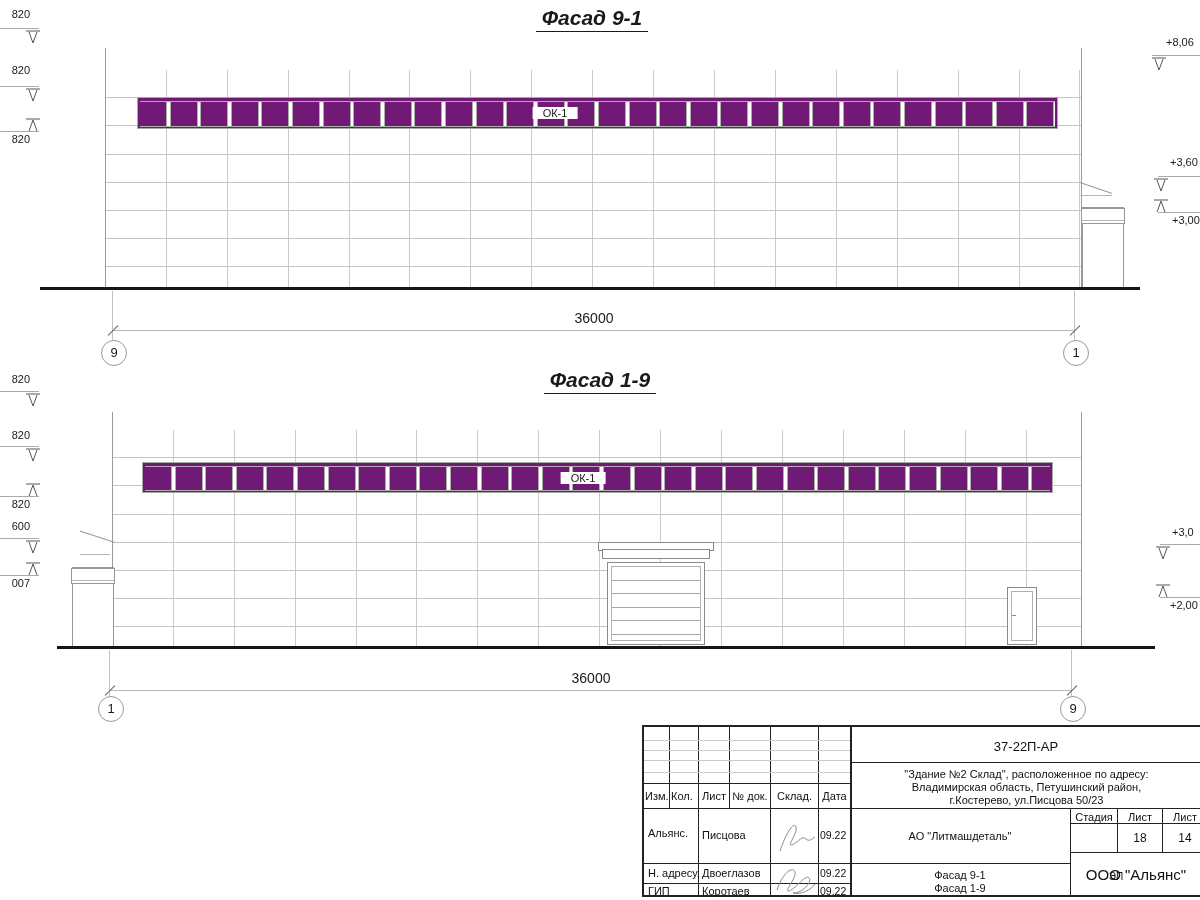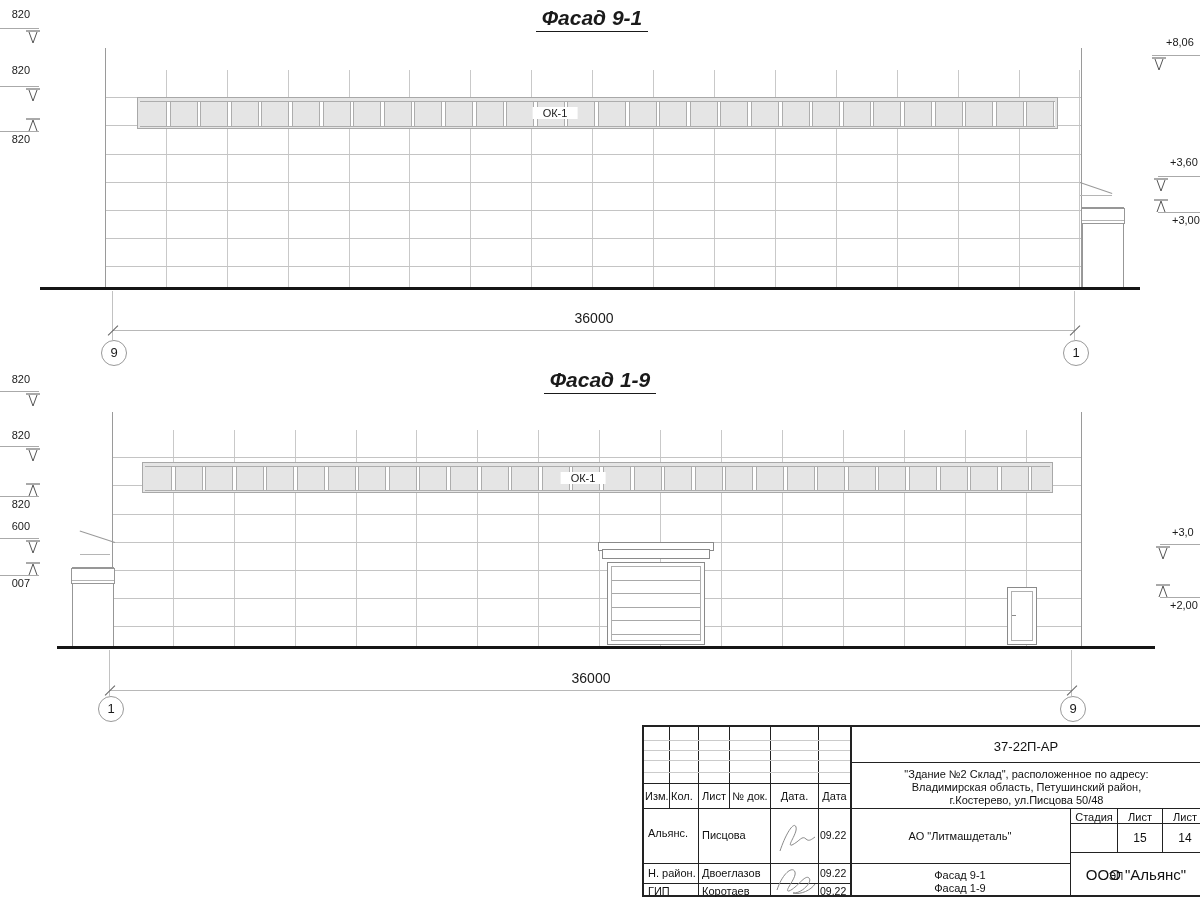--- a/index.html
+++ b/index.html
@@ -7,21 +7,21 @@
          font-family:"Liberation Sans", sans-serif;color:#1a1a1a;}
   .a{position:absolute;}
   .gridlayer{position:absolute;}
   .wall{position:absolute;border-left:1px solid #9a9a9a;border-right:1px solid #9a9a9a;background:#fff;}
   .parapet{position:absolute;border-top:1px solid #8a8a8a;border-bottom:1px solid #9a9a9a;background:#fff;}
   .pline{position:absolute;left:0;right:0;height:1px;background:#b5b5b5;}
   .grid-v{position:absolute;left:0;right:0;top:0;bottom:0;
           background:repeating-linear-gradient(90deg, transparent 0 59.9px, #c9c9c9 59.9px 60.9px);}
   .grid-h{position:absolute;left:0;right:0;top:0;bottom:0;
           background:repeating-linear-gradient(180deg, transparent 0 27.2px, #c4c4c4 27.2px 28.2px);}
-  .band{position:absolute;background:#e5e5e5;border:1px solid #a8a8a8;padding:3px 2px;}
+  .band{position:absolute;background:#701a75;border:1px solid #a8a8a8;padding:3px 2px;}
   .band-in{position:relative;width:100%;height:100%;border-top:1px solid #adadad;border-bottom:1px solid #adadad;
           background:repeating-linear-gradient(90deg, transparent 0 26px, #adadad 26px 27px, #fff 27px 29.6px, #adadad 29.6px 30.6px);}
   .ok-label{position:absolute;background:#fff;font-size:11px;padding:0 10px;top:50%;transform:translate(-50%,-50%);}
   .ground{position:absolute;height:3px;background:#151515;}
   .dimline{position:absolute;height:1px;background:#b8b8b8;}
   .extline{position:absolute;width:1px;background:#c2c2c2;}
   .tick{position:absolute;width:14px;height:1px;background:#666;transform:rotate(-45deg);}
   .dimtext{position:absolute;font-size:14px;color:#1a1a1a;text-align:center;}
   .axis{position:absolute;width:24px;height:24px;border:1px solid #999;border-radius:50%;background:#fff;
         font-size:13px;text-align:center;line-height:24px;}
@@ -225,56 +225,56 @@
 
     <div class="tbl" style="left:0;top:56px;width:206px;height:1px;"></div>
     <div class="tbl" style="left:0;top:81px;width:206px;height:1px;"></div>
     <div class="tbl" style="left:0;top:136px;width:426px;height:1px;"></div>
     <div class="tbl" style="left:0;top:156px;width:206px;height:1px;"></div>
 
     <div class="tbt" style="left:1px;top:63px;width:17px;">Изм.</div>
     <div class="tbt" style="left:27px;top:63px;width:27px;">Кол.</div>
     <div class="tbt ctr" style="left:55px;top:63px;width:30px;">Лист</div>
     <div class="tbt ctr" style="left:86px;top:63px;width:40px;">№ док.</div>
-    <div class="tbt ctr" style="left:127px;top:63px;width:47px;">Дата.</div>
+    <div class="tbt ctr" style="left:127px;top:63px;width:47px;">Склад.</div>
     <div class="tbt ctr" style="left:175px;top:63px;width:31px;">Дата</div>
 
     <div class="tbt" style="left:4px;top:100px;">Альянс.</div>
     <div class="tbt" style="left:58px;top:102px;">Писцова</div>
     <div class="tbt" style="left:176px;top:102px;font-size:10.5px;">09.22</div>
-    <div class="tbt" style="left:4px;top:140px;">Н. район.</div>
+    <div class="tbt" style="left:4px;top:140px;">Н. адресу.</div>
     <div class="tbt" style="left:58px;top:140px;">Двоеглазов</div>
     <div class="tbt" style="left:176px;top:140px;font-size:10.5px;">09.22</div>
     <div class="tbt" style="left:4px;top:158px;">ГИП</div>
     <div class="tbt" style="left:58px;top:158px;">Коротаев</div>
     <div class="tbt" style="left:176px;top:158px;font-size:10.5px;">09.22</div>
 
     <svg class="sig" style="left:128px;top:88px;" width="46" height="46">
       <path d="M8 36 C14 18, 22 6, 24 12 C26 18, 14 32, 20 30 C28 26, 30 20, 34 24 C37 27, 40 24, 43 22" fill="none" stroke="#8a8a8a" stroke-width="1"></path>
     </svg>
     <svg class="sig" style="left:127px;top:137px;" width="47" height="33">
       <path d="M6 26 C12 8, 22 2, 24 8 C26 14, 12 28, 18 27 C26 24, 34 10, 38 14 C42 18, 30 30, 22 29 C30 31, 40 26, 44 20" fill="none" stroke="#8a8a8a" stroke-width="1"></path>
     </svg>
 
     <div class="tbl" style="left:206px;top:35px;width:352px;height:1px;"></div>
     <div class="tbl" style="left:206px;top:81px;width:352px;height:1px;"></div>
     <div class="tbt ctr" style="left:206px;top:12px;width:352px;font-size:13px;">37-22П-АР</div>
     <div class="tbt ctr" style="left:210px;top:41px;width:345px;">"Здание №2 Склад", расположенное по адресу:</div>
     <div class="tbt ctr" style="left:210px;top:54px;width:345px;">Владимирская область, Петушинский район,</div>
-    <div class="tbt ctr" style="left:210px;top:67px;width:345px;">г.Костерево, ул.Писцова 50/48</div>
+    <div class="tbt ctr" style="left:210px;top:67px;width:345px;">г.Костерево, ул.Писцова 50/23</div>
     <div class="tbl" style="left:426px;top:81px;width:1px;height:89px;"></div>
     <div class="tbl" style="left:473px;top:81px;width:1px;height:44px;"></div>
     <div class="tbl" style="left:518px;top:81px;width:1px;height:44px;"></div>
     <div class="tbl" style="left:426px;top:96px;width:132px;height:1px;"></div>
     <div class="tbl" style="left:426px;top:125px;width:132px;height:1px;"></div>
     <div class="tbt ctr" style="left:427px;top:84px;width:46px;">Стадия</div>
     <div class="tbt ctr" style="left:474px;top:84px;width:44px;">Лист</div>
     <div class="tbt ctr" style="left:519px;top:84px;width:44px;">Лист</div>
     <div class="tbt ctr" style="left:449px;top:104px;width:46px;font-size:10px;margin-top:40px;">ЭП</div>
-    <div class="tbt ctr" style="left:474px;top:104px;width:44px;font-size:12px;">15</div>
+    <div class="tbt ctr" style="left:474px;top:104px;width:44px;font-size:12px;">18</div>
     <div class="tbt ctr" style="left:519px;top:104px;width:44px;font-size:12px;">14</div>
     <div class="tbt ctr" style="left:206px;top:103px;width:220px;">АО "Литмашдеталь"</div>
     <div class="tbt ctr" style="left:206px;top:142px;width:220px;">Фасад 9-1</div>
     <div class="tbt ctr" style="left:206px;top:155px;width:220px;">Фасад 1-9</div>
     <div class="tbt ctr" style="left:426px;top:139px;width:132px;font-size:15px;">ООО "Альянс"</div>
   </div>
 
 </div>
 
 </body></html>

